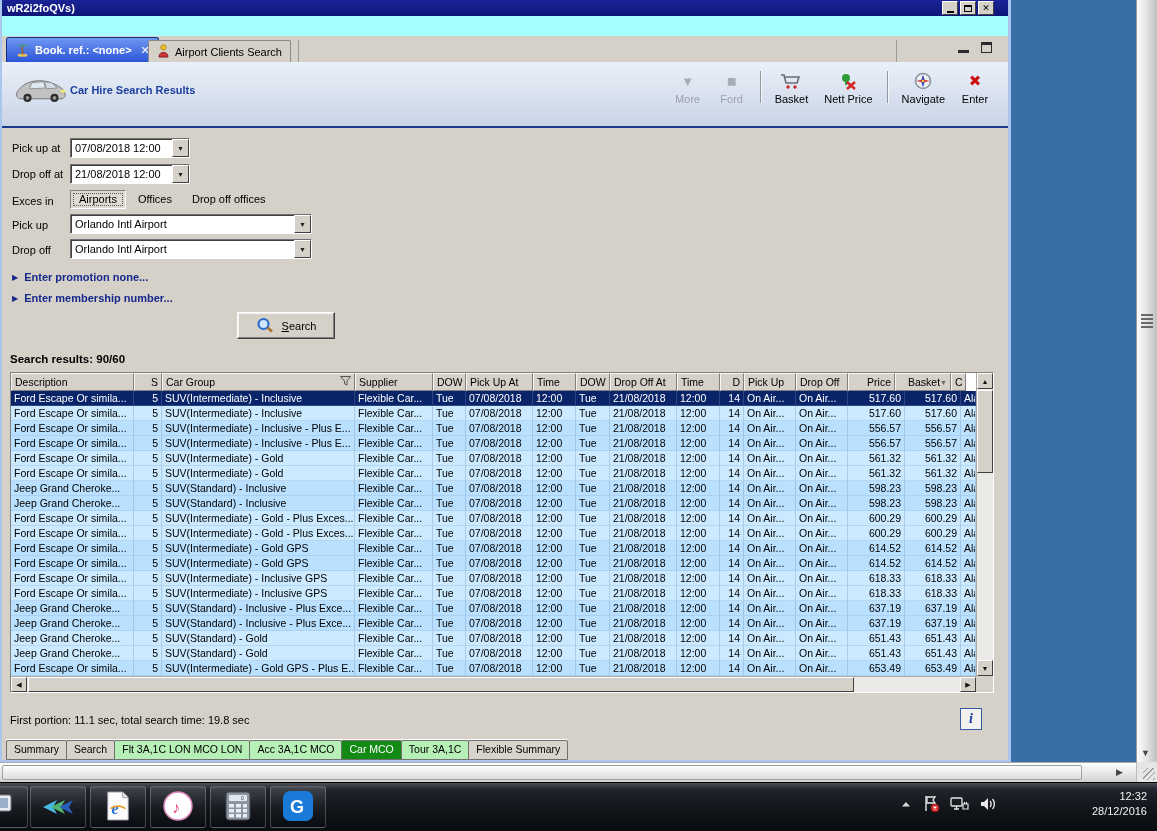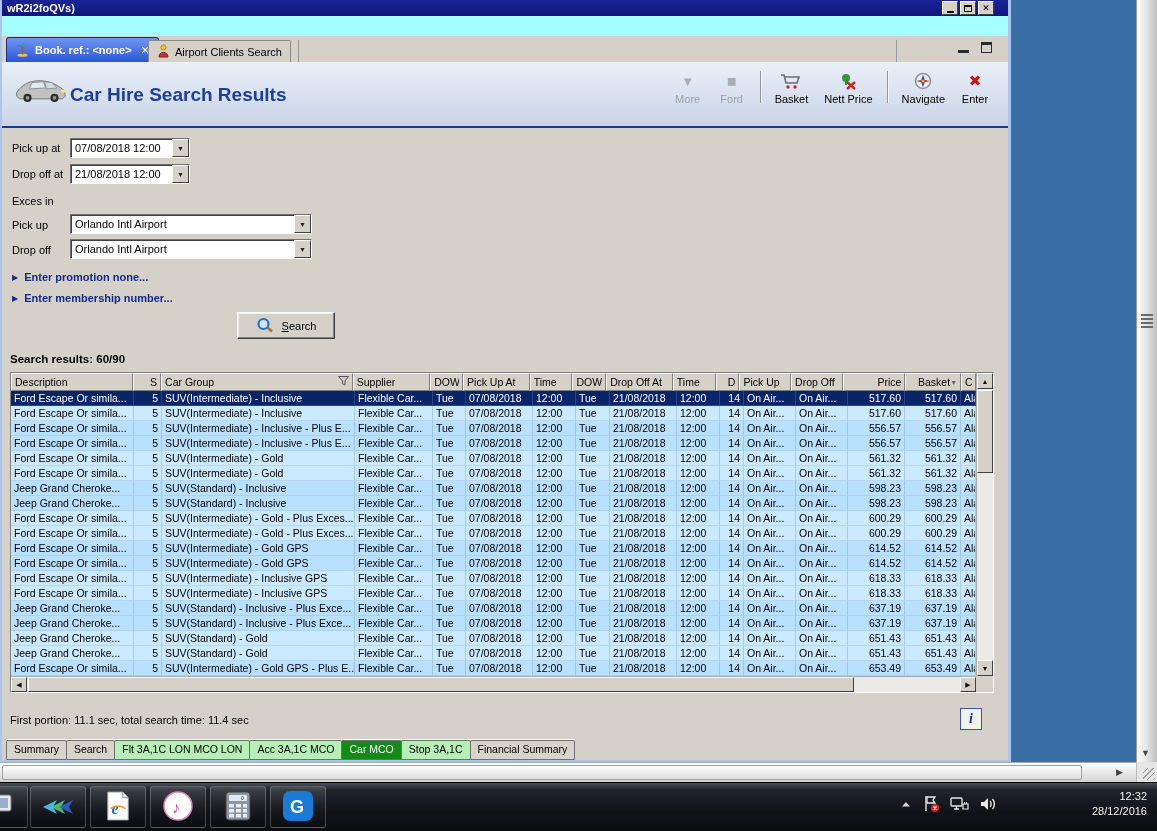--- a/index.html
+++ b/index.html
@@ -29,21 +29,21 @@
     border:1px solid #8a8a8a; border-bottom:none; border-radius:2px 2px 0 0; }
   .tabclose { font-weight:bold; font-size:11px; margin-left:4px; cursor:default; }
   .ts-line { position:absolute; bottom:0; width:1px; height:22px; background:#9a9a9a; }
   .pane-btns { position:absolute; right:16px; top:6px; display:flex; gap:12px; align-items:center; }
   .pmin { width:11px; height:3px; background:#2b2b2b; margin-top:8px; }
   .prestore { width:11px; height:11px; border:1px solid #2b2b2b; border-top:3px solid #2b2b2b; background:#d5d1c9; }
 
   .headerband { position:absolute; left:0; top:62px; right:0; height:66px;
     background:linear-gradient(#eaf0f9,#c9d4e6); border-bottom:2px solid #1a3a8c; }
   .car-img { position:absolute; left:12px; top:8px; }
-  .page-title { position:absolute; left:68px; top:22px; font-size:19px; font-weight:bold; color:#1c3f9e; }
+  .page-title { position:absolute; left:68px; top:22px; font-size:11px; font-weight:bold; color:#1c3f9e; }
   .toolbar { position:absolute; right:12px; top:5px; display:flex; align-items:stretch; gap:2px; }
   .tb-btn { display:flex; flex-direction:column; align-items:center; justify-content:flex-start; padding:4px 7px 2px; min-width:42px; }
   .tb-ic { height:20px; display:flex; align-items:center; justify-content:center; }
   .tb-lb { font-size:11px; margin-top:2px; }
   .tb-btn.disabled .tb-lb { color:#9aa0a8; }
   .tb-sep { width:1px; background:#9098a0; margin:4px 5px; box-shadow:1px 0 0 #f4f6f8; }
 
   
   .flabel { position:absolute; left:10px; }
   .combo { position:absolute; height:20px; background:#fff; border:1px solid; border-color:#707070 #fff #fff #707070;
@@ -254,20 +254,25 @@
     <div class="combo" style="left:68px;top:138px;width:120px">
       <span class="combo-text">07/08/2018 12:00</span>
       <span class="combo-btn">▼</span>
     </div>
     <div class="flabel" style="top:168px">Drop off at</div>
     <div class="combo" style="left:68px;top:164px;width:120px">
       <span class="combo-text">21/08/2018 12:00</span>
       <span class="combo-btn">▼</span>
     </div>
     <div class="flabel" style="top:195px">Exces in</div>
+    <div class="seg-row" id="searchin">
+        <div class="seg selected">Airports</div>
+        <div class="seg">Offices</div>
+        <div class="seg">Drop off offices</div>
+      </div>
     <div class="flabel" style="top:219px">Pick up</div>
     <div class="combo" style="left:68px;top:214px;width:242px">
       <span class="combo-text">Orlando Intl Airport</span>
       <span class="combo-btn">▼</span>
     </div>
     <div class="flabel" style="top:244px">Drop off</div>
     <div class="combo" style="left:68px;top:239px;width:242px">
       <span class="combo-text">Orlando Intl Airport</span>
       <span class="combo-btn">▼</span>
     </div>
@@ -282,21 +287,21 @@
     </div>
 
     <div class="search-btn">
       <span><svg width="19" height="16" viewBox="0 0 19 16">
             <circle cx="7.5" cy="7" r="5" fill="#cfe6ff" stroke="#2a6cc8" stroke-width="2.2"></circle>
             <path d="M11.5 10.5l4.5 4" stroke="#a8742a" stroke-width="2.6"></path>
           </svg></span>
       <span><u>S</u>earch</span>
     </div>
 
-    <div class="results-label">Search results: 60/90</div>
+    <div class="results-label">Search results: 90/60</div>
 
     <div class="grid">
       <div class="gh" id="grid-head">
           <div class="gh-cell" style="width: 123px;">
             <span class="lab">Description</span>
           </div>
           <div class="gh-cell r" style="width: 28px;">
             <span class="lab">S</span>
           </div>
           <div class="gh-cell" style="width: 193px;">
@@ -328,21 +333,21 @@
           </div>
           <div class="gh-cell r" style="width: 24px;">
             <span class="lab">D</span>
           </div>
           <div class="gh-cell" style="width: 52px;">
             <span class="lab">Pick Up</span>
           </div>
           <div class="gh-cell" style="width: 52px;">
             <span class="lab">Drop Off</span>
           </div>
-          <div class="gh-cell r" style="width: 63px;">
+          <div class="gh-cell r" style="width: 47px;">
             <span class="lab">Price</span>
           </div>
           <div class="gh-cell r" style="width: 56px;">
             <span class="lab">Basket</span>
             <span><span style="color:#666;font-size:7px">▼</span></span>
           </div>
           <div class="gh-cell" style="width: 15px;">
             <span class="lab">Ca</span>
           </div>
         </div>
@@ -696,31 +701,31 @@
         <span class="sb dn">▼</span>
       </div>
       <div class="ghsb">
         <span class="sb lt">◀</span>
         <span class="thumb"></span>
         <span class="sb rt">▶</span>
       </div>
       <div class="gcorner"></div>
     </div>
 
-    <div class="status-line">First portion: 11.1 sec, total search time: 11.4 sec</div>
+    <div class="status-line">First portion: 11.1 sec, total search time: 19.8 sec</div>
     <div class="info-btn">i</div>
 
     <div class="btabs" id="btabs">
         <div class="btab plain">Summary</div>
         <div class="btab plain">Search</div>
         <div class="btab green">Flt 3A,1C LON MCO LON</div>
         <div class="btab green">Acc 3A,1C MCO</div>
         <div class="btab green-selected">Car MCO</div>
-        <div class="btab green">Stop 3A,1C</div>
-        <div class="btab plain">Financial Summary</div>
+        <div class="btab green">Tour 3A,1C</div>
+        <div class="btab plain">Flexible Summary</div>
       </div>
   </div>
 
   <div class="outer-vsb">
     <span class="ovsb-grip"></span>
     <span class="ovsb-dn">▼</span>
   </div>
   <div class="outer-hsb">
     <span class="ohsb-thumb"></span>
     <span class="ohsb-rt">▶</span>

